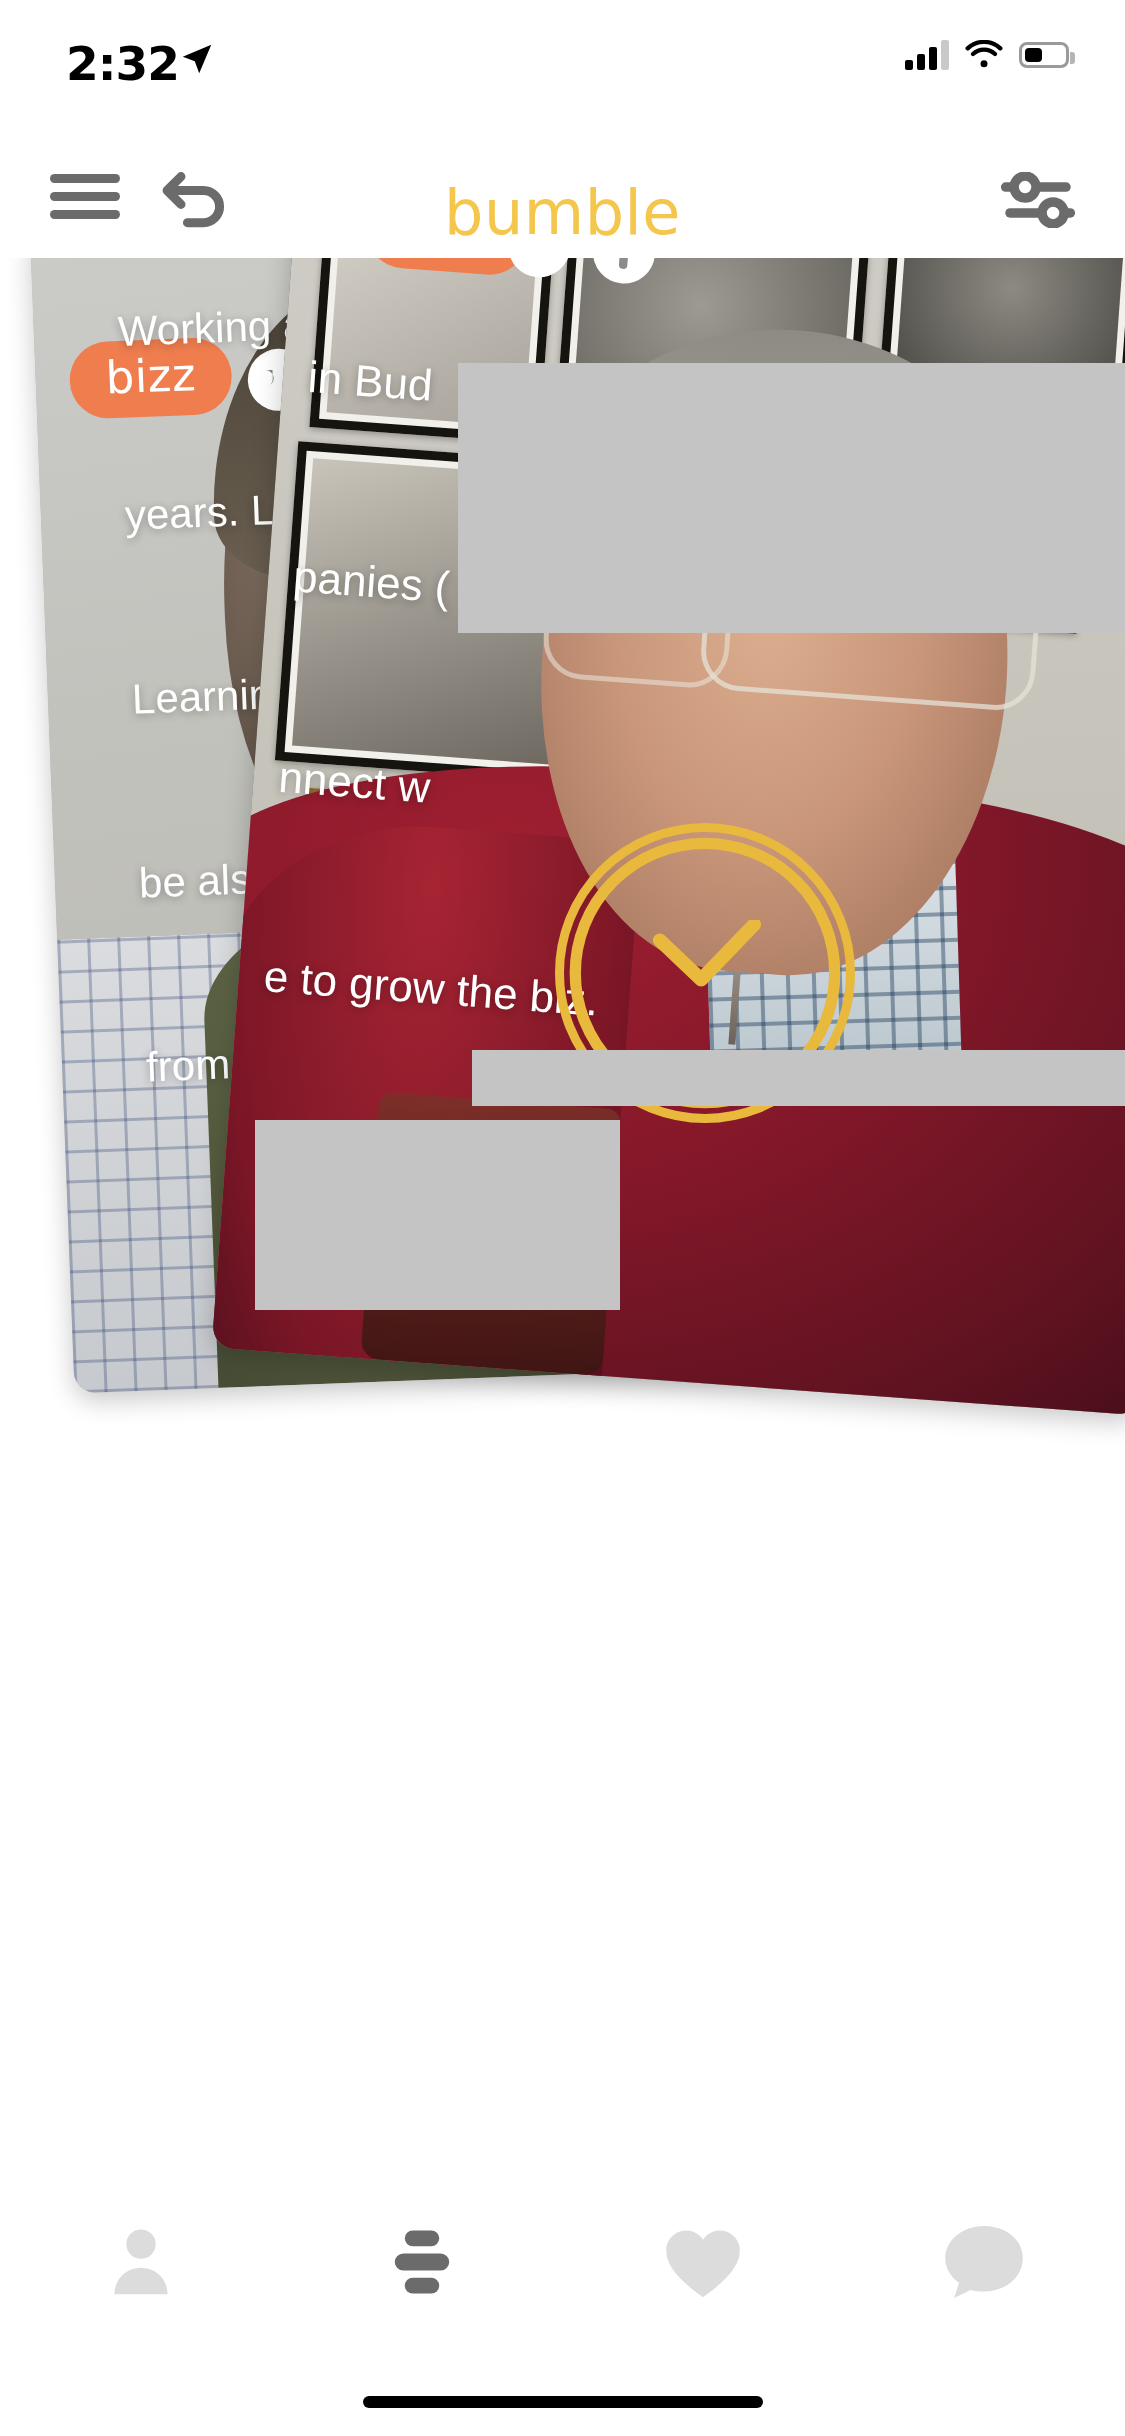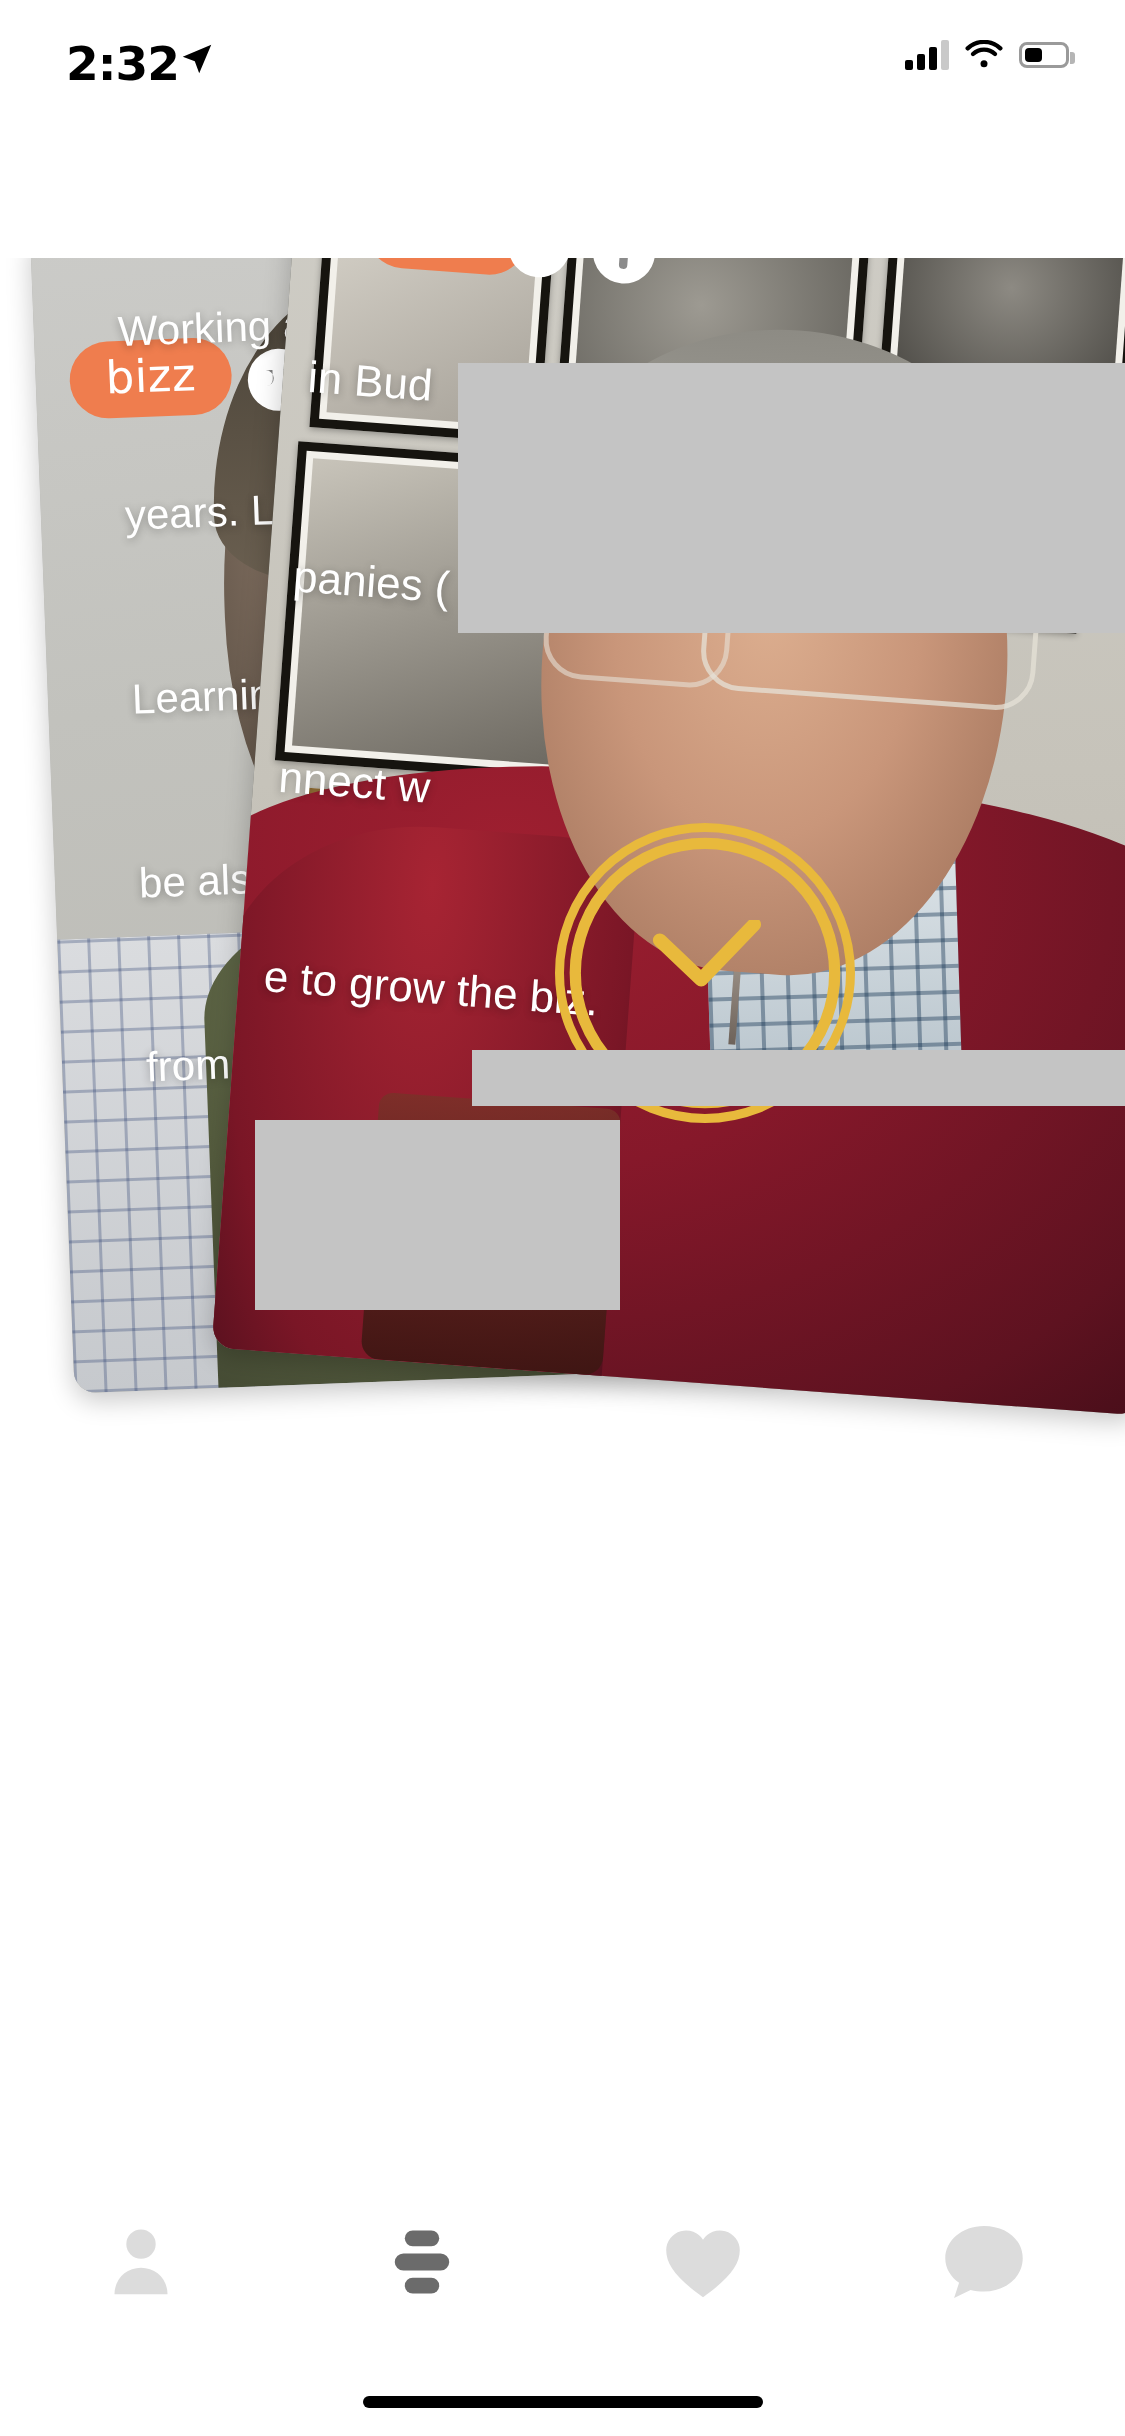--- a/index.html
+++ b/index.html
@@ -175,20 +175,38 @@
         <path d="M12 16.3 a2.1 2.1 0 1 0 0-4.2 a2.1 2.1 0 0 0 0 4.2z" fill="#000"></path>
         <path d="M5.4 8.4 a9.6 9.6 0 0 1 13.2 0" stroke="#000" stroke-width="2.6" fill="none" stroke-linecap="round"></path>
         <path d="M2.2 5 a14.4 14.4 0 0 1 19.6 0" stroke="#000" stroke-width="2.6" fill="none" stroke-linecap="round"></path>
       </svg>
       <span class="batt">
           <i></i>
         </span>
     </div>
   </div>
 
+  <div class="navbar">
+    <div class="nav-hamburger">
+      <span></span>
+        <span></span>
+        <span></span>
+    </div>
+    <svg class="nav-undo" viewBox="0 0 32 28">
+      <path d="M9 4 L2.5 10.5 L9 17" stroke="#6b6b6b" stroke-width="4.2" fill="none" stroke-linecap="round" stroke-linejoin="round"></path>
+      <path d="M3.2 10.5 H19.5 a7.5 7.5 0 0 1 0 15 H12" stroke="#6b6b6b" stroke-width="4.2" fill="none" stroke-linecap="round"></path>
+    </svg>
+    <div class="nav-logo">bumble</div>
+    <svg class="nav-filter" viewBox="0 0 34 26">
+      <line x1="2" y1="7" x2="30" y2="7" stroke="#6b6b6b" stroke-width="4.4" stroke-linecap="round"></line>
+      <line x1="4" y1="19" x2="32" y2="19" stroke="#6b6b6b" stroke-width="4.4" stroke-linecap="round"></line>
+      <circle cx="11" cy="7" r="5.1" fill="#fff" stroke="#6b6b6b" stroke-width="4.4"></circle>
+      <circle cx="24" cy="19" r="5.1" fill="#fff" stroke="#6b6b6b" stroke-width="4.4"></circle>
+    </svg>
+  </div>
 
   <div class="deck">
 
     <div class="card card-back">
       <div class="photo">
         <div class="andra-wall"></div>
         <div class="andra-wall2"></div>
         <div class="andra-plaid"></div>
         <div class="andra-neck"></div>
         <div class="andra-sweater"></div>

